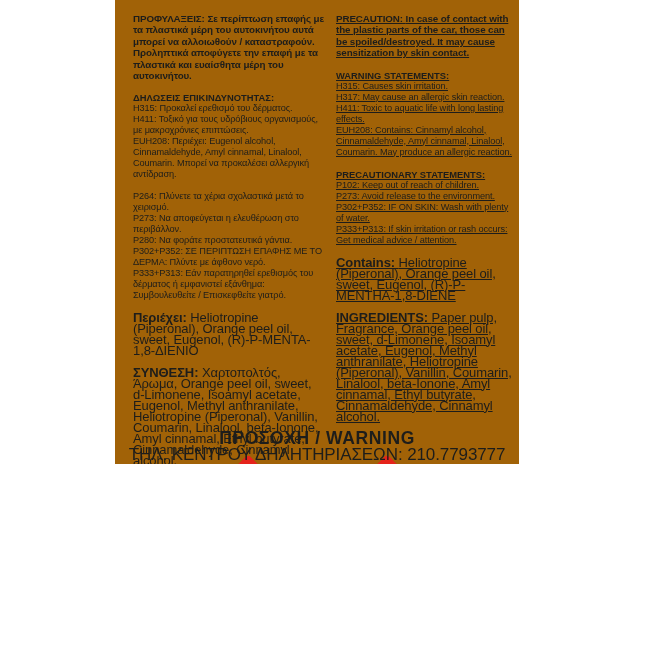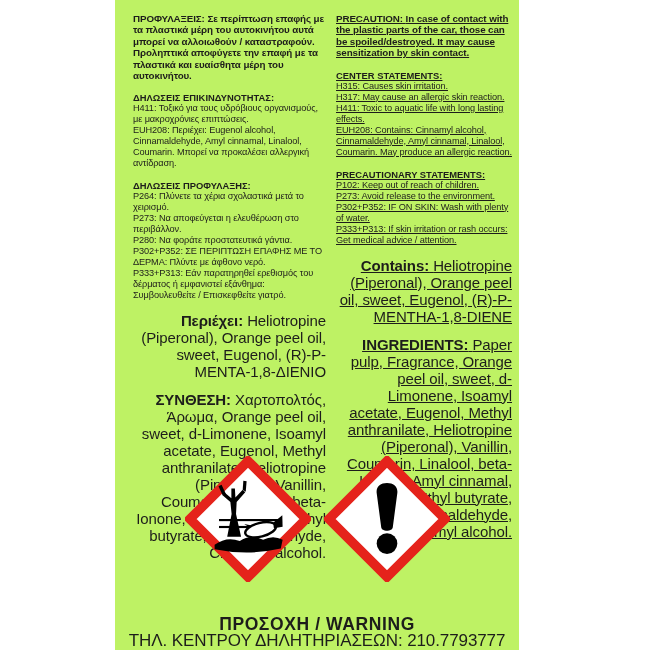--- a/index.html
+++ b/index.html
@@ -2,74 +2,74 @@
 <html><head>
 <meta charset="utf-8">
 <style>
   html,body{margin:0;padding:0;}
   body{
     width:650px;height:650px;position:relative;background:#ffffff;
     font-family:"Liberation Sans",sans-serif;color:#1d1d1b;
     -webkit-font-smoothing:antialiased;
   }
   .label{
-    position:absolute;left:115px;top:0;width:404px;height:650px;
-    background:#bef264;overflow:hidden;
+    position:absolute;left:115px;top:0;width:404px;height:464px;
+    background:#a16207;overflow:hidden;
   }
   .cols{position:absolute;top:13px;left:18px;display:flex;gap:10px;}
   .col-left{width:193px;}
   .col-right{width:176px;text-decoration:underline;}
   p{margin:0;}
   .intro{font-weight:bold;font-size:9.8px;line-height:11.4px;margin-bottom:11px;letter-spacing:-0.1px;}
   .sec{margin-bottom:11px;}
   .sec-h{font-weight:bold;font-size:9.4px;line-height:11px;}
   .stmt{font-size:9.2px;line-height:11px;letter-spacing:-0.1px;}
-  .para{font-size:15px;line-height:17px;margin-bottom:11px;letter-spacing:-0.1px;text-align:right;}
+  .para{font-size:13px;line-height:11px;margin-bottom:11px;letter-spacing:-0.1px;}
   .b{font-weight:bold;}
   .pictos{position:absolute;top:456px;left:0;width:100%;display:flex;justify-content:center;gap:13px;}
   .picto{width:126px;height:126px;display:block;}
   .footer{position:absolute;left:0;bottom:3px;width:100%;text-align:center;}
   .footer .warn{font-size:17.5px;font-weight:bold;letter-spacing:0.6px;line-height:20px;}
   .footer .tel{font-size:17px;font-weight:normal;line-height:13.5px;letter-spacing:-0.1px;}
 </style>
 </head>
 <body>
 
 <div class="label">
 
   <div class="cols">
 
     <div class="col-left">
       <p class="intro"><span class="b">ΠΡΟΦΥΛΑΞΕΙΣ:</span> <span>Σε περίπτωση επαφής με τα πλαστικά μέρη του αυτοκινήτου αυτά μπορεί να αλλοιωθούν / καταστραφούν. Προληπτικά αποφύγετε την επαφή με τα πλαστικά και ευαίσθητα μέρη του αυτοκινήτου.</span></p>
 
       <div class="sec">
         <p class="sec-h">ΔΗΛΩΣΕΙΣ ΕΠΙΚΙΝΔΥΝΟΤΗΤΑΣ:</p>
+        <p class="stmt">H315: Προκαλεί ερεθισμό του δέρματος.</p>
         <p class="stmt">H411: Τοξικό για τους υδρόβιους οργανισμούς, με μακροχρόνιες επιπτώσεις.</p>
         <p class="stmt">EUH208: Περιέχει: Eugenol alcohol, Cinnamaldehyde, Amyl cinnamal, Linalool, Coumarin. Μπορεί να προκαλέσει αλλεργική αντίδραση.</p>
       </div>
 
       <div class="sec">
-        <p class="sec-h">ΔΗΛΩΣΕΙΣ ΠΡΟΦΥΛΑΞΗΣ:</p>
         <p class="stmt">P264: Πλύνετε τα χέρια σχολαστικά μετά το χειρισμό.</p>
         <p class="stmt">P273: Να αποφεύγεται η ελευθέρωση στο περιβάλλον.</p>
         <p class="stmt">P280: Να φοράτε προστατευτικά γάντια.</p>
         <p class="stmt">P302+P352: ΣΕ ΠΕΡΙΠΤΩΣΗ ΕΠΑΦΗΣ ΜΕ ΤΟ ΔΕΡΜΑ: Πλύντε με άφθονο νερό.</p>
         <p class="stmt">P333+P313: Εάν παρατηρηθεί ερεθισμός του δέρματος ή εμφανιστεί εξάνθημα: Συμβουλευθείτε / Επισκεφθείτε γιατρό.</p>
       </div>
 
       <p class="para"><span class="b">Περιέχει:</span> <span>Heliotropine (Piperonal), Orange peel oil, sweet, Eugenol, (R)-P-MENTA-1,8-ΔΙΕΝΙΟ</span></p>
 
       <p class="para"><span class="b">ΣΥΝΘΕΣΗ:</span> <span>Χαρτοπολτός, Άρωμα, Orange peel oil, sweet, d-Limonene, Isoamyl acetate, Eugenol, Methyl anthranilate, Heliotropine (Piperonal), Vanillin, Coumarin, Linalool, beta-Ionone, Amyl cinnamal, Ethyl butyrate, Cinnamaldehyde, Cinnamyl alcohol.</span></p>
     </div>
 
     <div class="col-right">
       <p class="intro"><span class="b">PRECAUTION:</span> <span>In case of contact with the plastic parts of the car, those can be spoiled/destroyed. It may cause sensitization by skin contact.</span></p>
 
       <div class="sec">
-        <p class="sec-h">CENTER STATEMENTS:</p>
+        <p class="sec-h">WARNING STATEMENTS:</p>
         <p class="stmt">H315: Causes skin irritation.</p>
         <p class="stmt">H317: May cause an allergic skin reaction.</p>
         <p class="stmt">H411: Toxic to aquatic life with long lasting effects.</p>
         <p class="stmt">EUH208: Contains: Cinnamyl alcohol, Cinnamaldehyde, Amyl cinnamal, Linalool, Coumarin. May produce an allergic reaction.</p>
       </div>
 
       <div class="sec">
         <p class="sec-h">PRECAUTIONARY STATEMENTS:</p>
         <p class="stmt">P102: Keep out of reach of children.</p>
         <p class="stmt">P273: Avoid release to the environment.</p>

